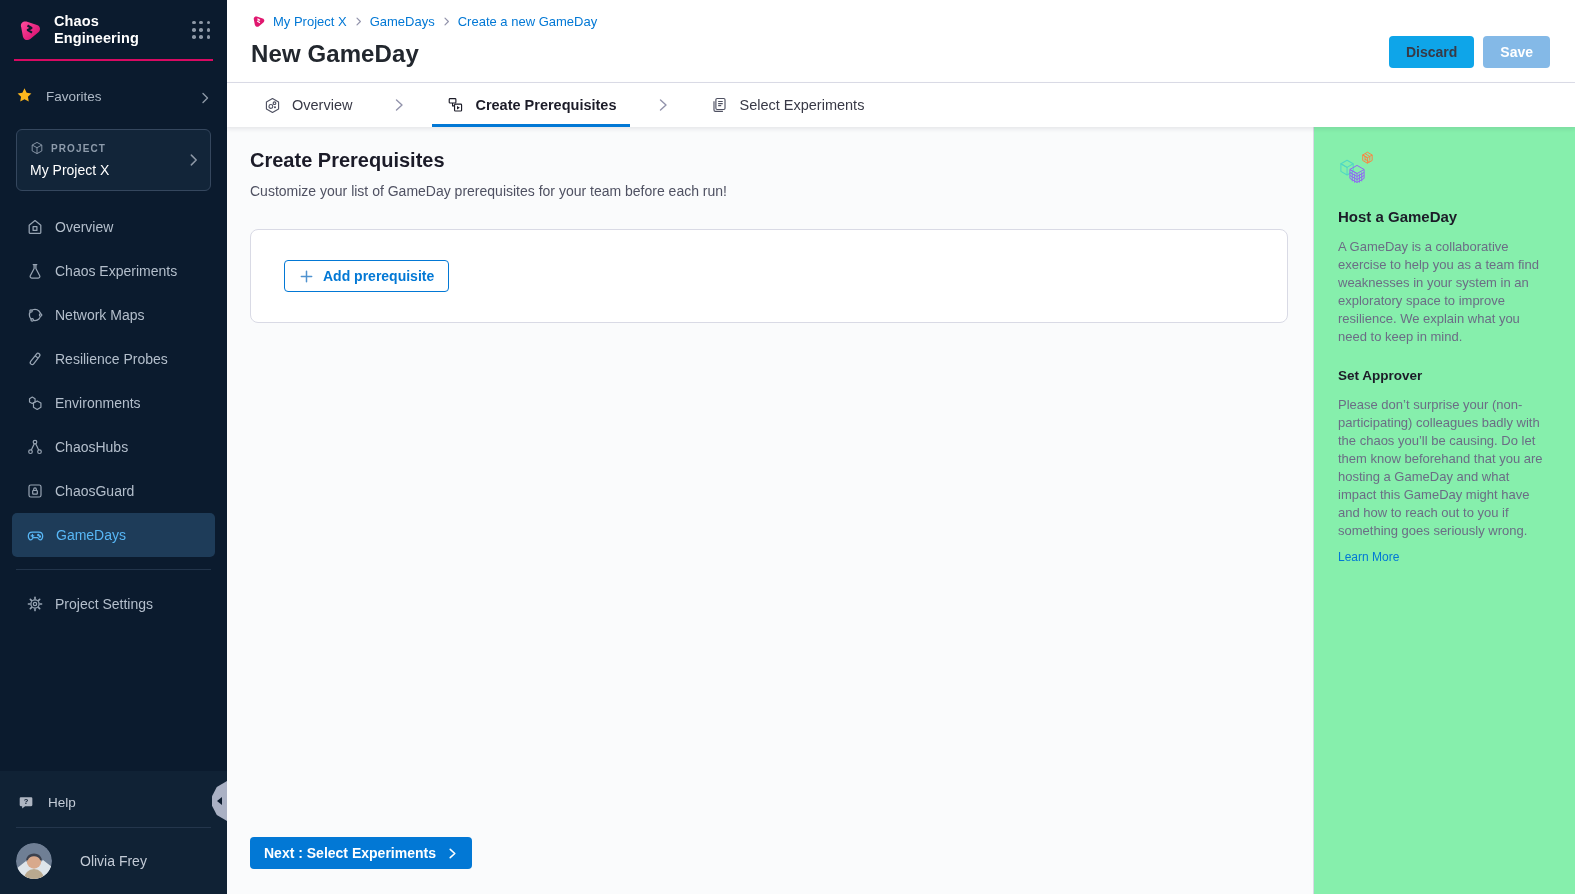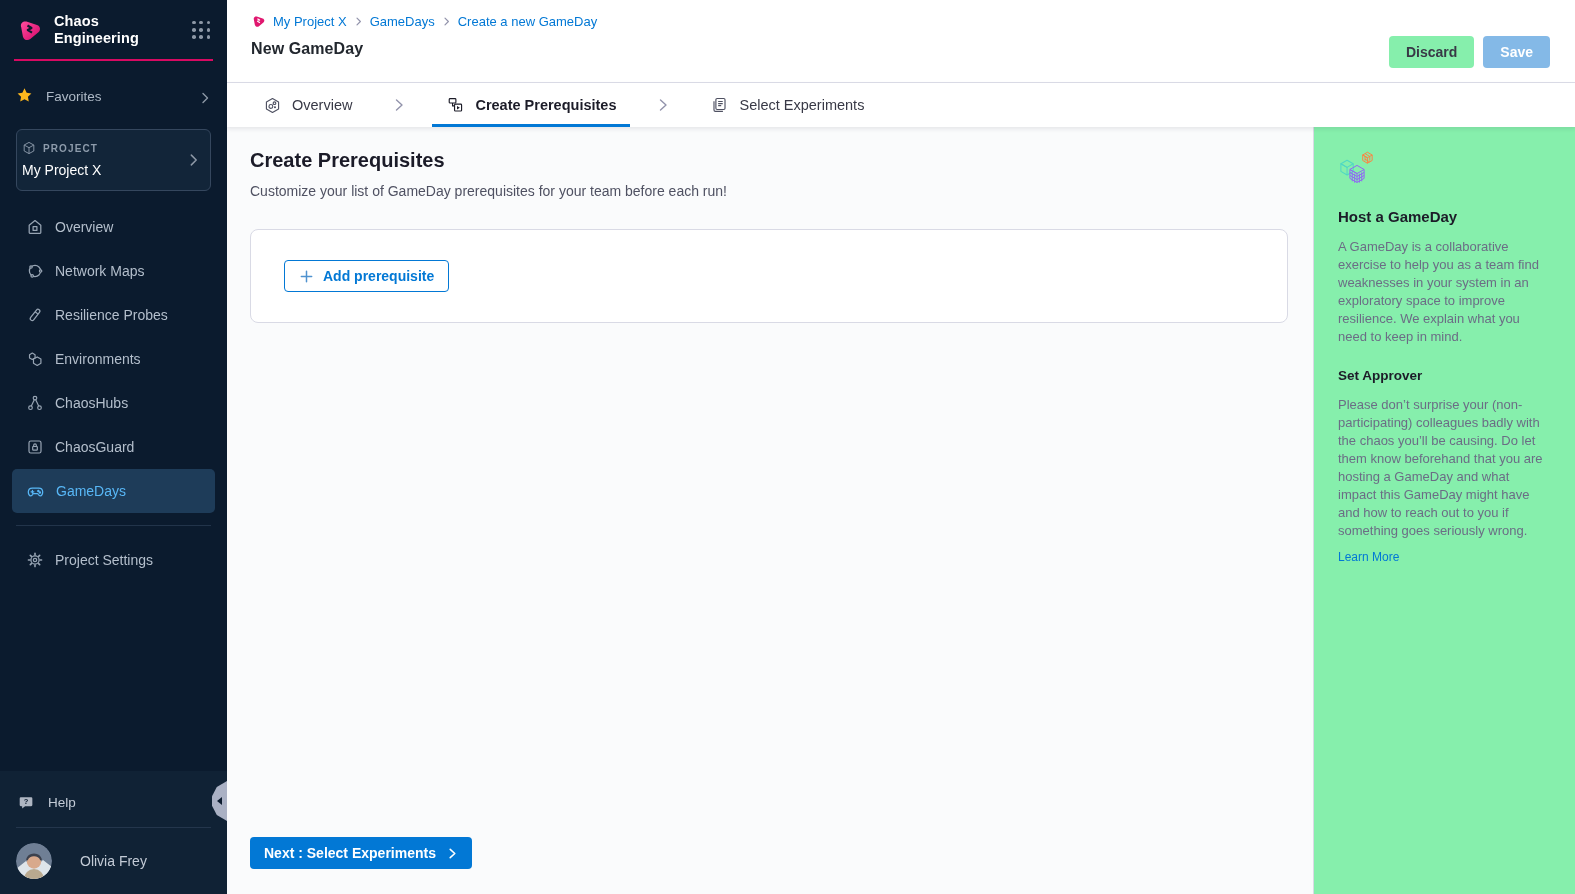--- a/index.html
+++ b/index.html
@@ -20,21 +20,21 @@
   .brand-text { flex:1; color:#ffffff; font-weight:700; font-size:14.5px; line-height:1.18; letter-spacing:.1px; }
   .grid-icon { width:19px; height:19px; display:grid; grid-template-columns:repeat(3,1fr); gap:3px; cursor:pointer; }
   .grid-icon i { width:3.6px; height:3.6px; border-radius:50%; background:#8d98a6; }
   .brand-line { height:2px; background:#d80a62; margin:12px 14px 0 14px; }
 
   .fav-row { display:flex; align-items:flex-end; gap:13px; margin:26px 16px 0 16px; cursor:pointer; }
   .fav-label { flex:1; font-size:13.5px; color:#aeb9c6; }
 
   .project-box {
     margin:25px 16px 0 16px; border:1px solid #35475e; border-radius:6px;
-    background:#122539; padding:11px 30px 12px 5px; position:relative; cursor:pointer;
+    background:#122539; padding:11px 30px 12px 13px; position:relative; cursor:pointer;
   }
   .project-eyebrow { display:flex; align-items:center; gap:7px; color:#8d9bab; }
   .project-eyebrow span { font-size:10px; font-weight:700; letter-spacing:1.1px; }
   .project-name { margin-top:7px; color:#ffffff; font-size:14px; }
   .project-box .chev { position:absolute; right:10px; top:50%; transform:translateY(-50%); }
 
   .nav { margin:14px 12px 0 12px; }
   .nav-item {
     height:44px; display:flex; align-items:center; gap:11px;
     padding:0 10px 0 14px; border-radius:5px; font-size:14px; color:#b4bfcc; cursor:pointer;
@@ -64,24 +64,24 @@
     border-top:4.5px solid transparent; border-bottom:4.5px solid transparent; border-right:5.5px solid #0b1b2e;
   }
 
   
   .main-col { flex:1; display:flex; flex-direction:column; min-width:0; }
 
   .page-header { background:#ffffff; height:83px; padding:12px 24px 0 24px; position:relative; border-bottom:1px solid #dcdde8; }
   .breadcrumb { display:flex; align-items:center; gap:7px; font-size:13px; height:18px; }
   .crumb-link { color:#0278d5; cursor:pointer; }
   .crumb-sep { color:#9293ab; display:flex; }
-  .page-title { margin-top:10px; font-size:16px; font-weight:700; color:#22272e; letter-spacing:.1px; }
+  .page-title { margin-top:10px; font-size:24px; font-weight:700; color:#22272e; letter-spacing:.1px; }
   .header-actions { position:absolute; right:25px; top:36px; display:flex; gap:9px; }
   .btn { border:none; border-radius:4px; height:32px; padding:0 17px; font-size:14px; font-weight:600; font-family:inherit; cursor:pointer; }
-  .btn-discard { background:#86efac; color:#383946; }
+  .btn-discard { background:#0ea5e9; color:#383946; }
   .btn-save { background:#84b9e7; color:#ffffff; cursor:default; }
 
   .tab-bar {
     background:#ffffff; height:44px; display:flex; align-items:stretch; padding-left:22px;
     box-shadow:0 2px 4px rgba(40,41,61,.10); position:relative; z-index:2;
   }
   .tab { display:flex; align-items:center; gap:10px; padding:0 14px; font-size:14.5px; color:#383946; cursor:pointer; border-bottom:3px solid transparent; border-top:3px solid transparent; }
   .tab .ic { color:#4f5162; display:flex; }
   .tab.active { font-weight:700; color:#1c1c28; border-bottom-color:#0278d5; }
   .tab.active .ic { color:#1c1c28; }
@@ -190,20 +190,28 @@
     <div class="nav-item">
       <span class="ic">
         <svg width="18" height="18" viewBox="0 0 18 18" stroke="currentColor" stroke-width="1.25" fill="none" stroke-linejoin="round">
           <path d="M3.2 7.3 L9 2.6 L14.8 7.3 V14.6 a.8.8 0 0 1 -.8.8 H4 a.8.8 0 0 1 -.8-.8 Z"></path>
           <rect x="7.1" y="8.6" width="3.8" height="3.8"></rect>
         </svg>
       </span>
       <span>Overview</span>
     </div>
 
+    <div class="nav-item">
+      <span class="ic">
+        <svg width="18" height="18" viewBox="0 0 18 18" stroke="currentColor" stroke-width="1.25" fill="none" stroke-linecap="round" stroke-linejoin="round">
+          <path d="M7.2 2.6 h3.6 M8.1 2.6 v3.9 l-3.8 7.2 a1.6 1.6 0 0 0 1.4 2.35 h6.6 a1.6 1.6 0 0 0 1.4 -2.35 l-3.8 -7.2 v-3.9"></path>
+        </svg>
+      </span>
+      <span>Chaos Experiments</span>
+    </div>
 
     <div class="nav-item">
       <span class="ic">
         <svg width="18" height="18" viewBox="0 0 18 18" stroke="currentColor" stroke-width="1.25" fill="none">
           <circle cx="9" cy="9" r="5.6"></circle>
           <circle cx="5" cy="5" r="1.2" fill="#0b1b2e"></circle>
           <circle cx="14.6" cy="9" r="1.2" fill="#0b1b2e"></circle>
           <circle cx="6.2" cy="13.9" r="1.2" fill="#0b1b2e"></circle>
         </svg>
       </span>

